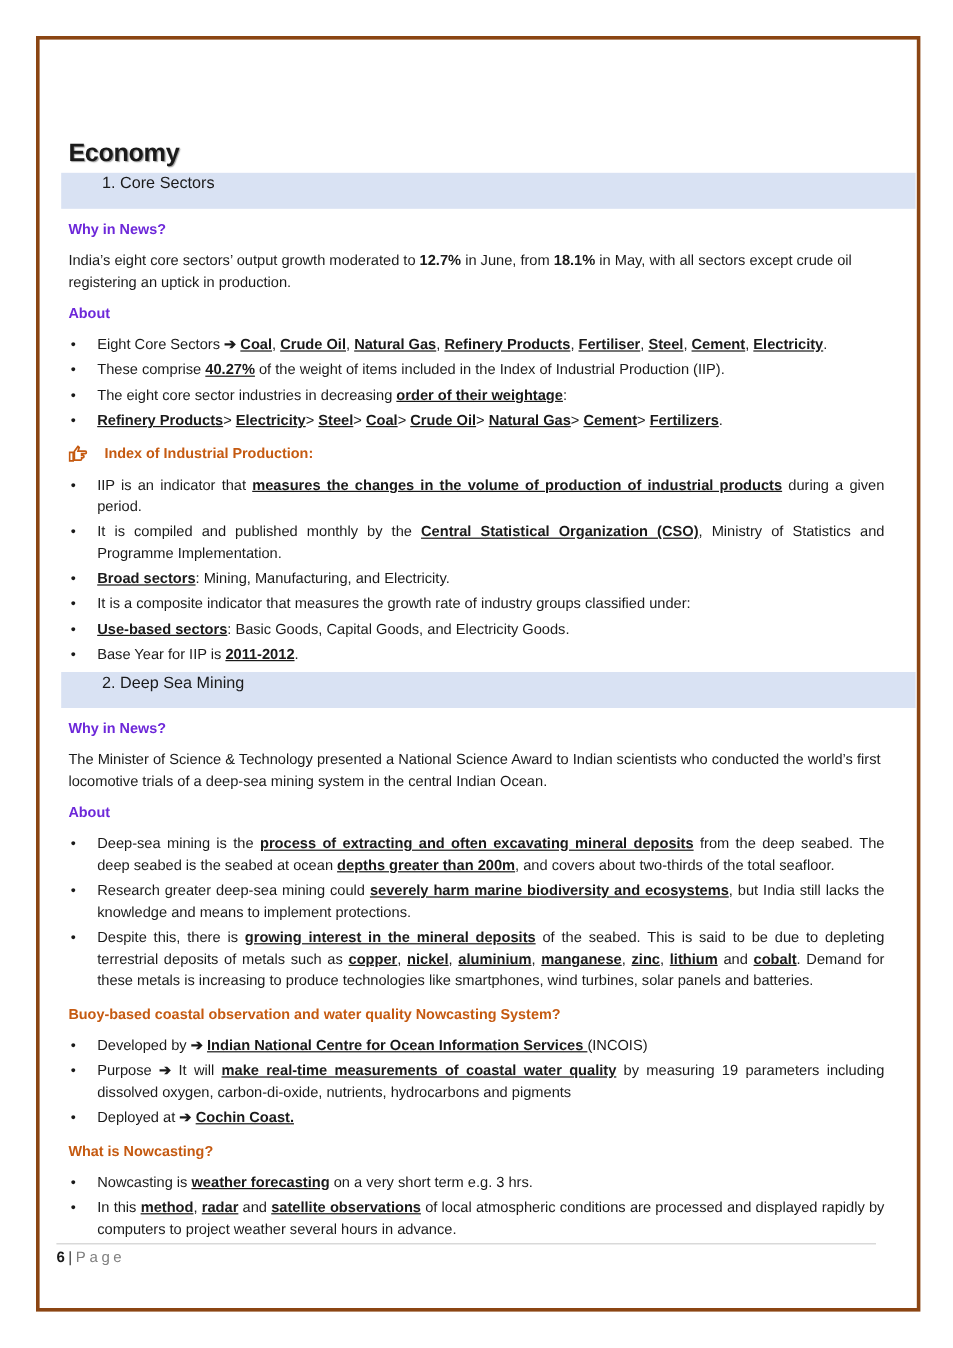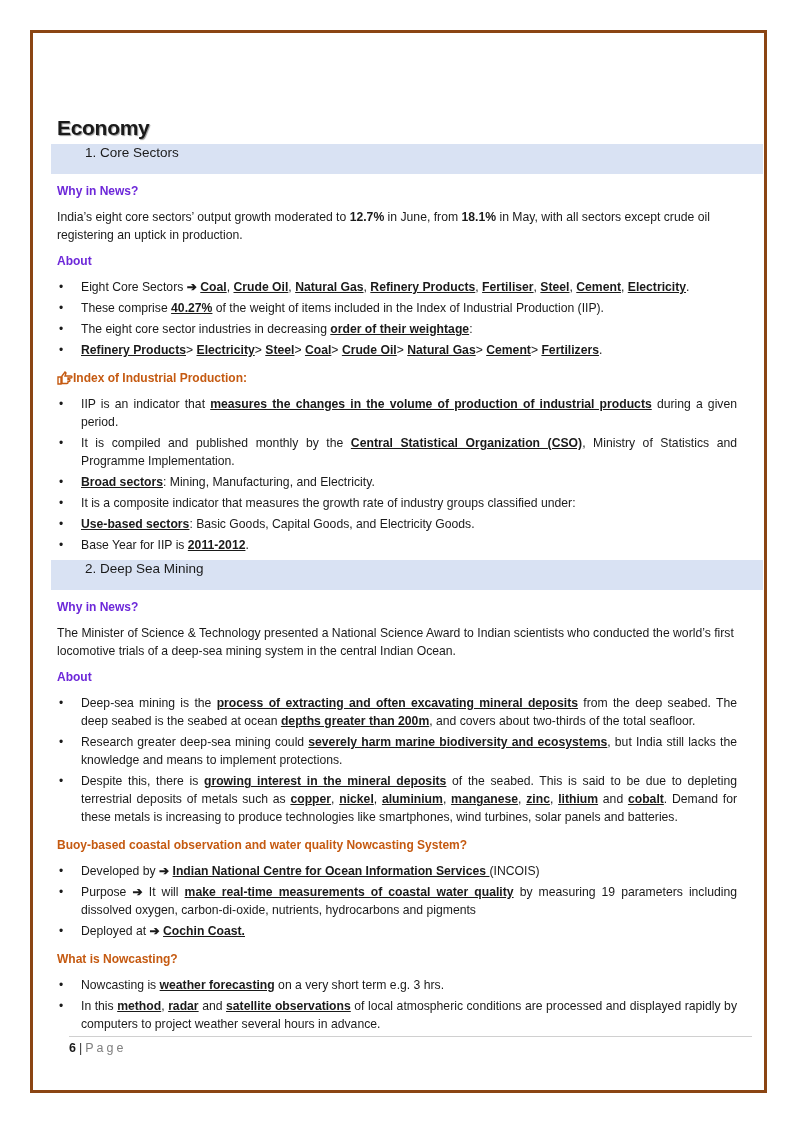--- a/index.html
+++ b/index.html
@@ -2,28 +2,28 @@
 <html><head>
 <meta charset="utf-8">
 <style>
   html, body { margin: 0; padding: 0; background: #ffffff; }
   body { width: 794px; height: 1123px; position: relative; font-family: "Liberation Sans", sans-serif; color: #1a1a1a; }
   .page-border { position: absolute; left: 30px; top: 30px; width: 731px; height: 1057px; border: 3px solid #8b4513; box-sizing: content-box; }
   .content { position: absolute; left: 57px; top: 78px; width: 680px; font-size: 12.2px; line-height: 18px; margin-top: 36px; }
   h1.title { font-family: "Liberation Sans", sans-serif; font-size: 21px; font-weight: bold; margin: 0 0 2px 0; line-height: 28px; text-shadow: 1px 1px 1px #9a9a9a; letter-spacing: -0.3px; }
   .section-bar { background: #d9e2f3; margin-left: -6px; width: 712px; height: 30px; display: flex; align-items: flex-start; padding-left: 34px; box-sizing: border-box; font-size: 13.5px; }
   .sub-blue { color: #6d28d9; font-weight: bold; font-size: 12px; margin: 8px 0 8px 0; }
-  .sub-orange { color: #c55a11; font-weight: bold; font-size: 12px; margin: 10px 0 8px 0; display: flex; align-items: center; gap: 0; }
+  .sub-orange { color: #c55a11; font-weight: bold; font-size: 12px; margin: 10px 0 8px 0; display: flex; align-items: center; gap: 14px; }
   p.para { margin: 0 0 8px 0; }
   ul.bullets { list-style: none; margin: 0 0 6px 0; padding: 0; }
   ul.bullets li { position: relative; padding-left: 24px; margin-bottom: 3px; text-align: justify; }
   ul.bullets li::before { content: "•"; position: absolute; left: 2px; top: 0; font-size: 12px; }
   .u { font-weight: bold; text-decoration: underline; }
   .b { font-weight: bold; }
-  .footer { position: absolute; left: 69px; top: 1036px; width: 683px; border-top: 1px solid #d0d0d0; padding-top: 4px; font-size: 12.5px; }
+  .footer { position: absolute; left: 47px; top: 1036px; width: 683px; border-top: 1px solid #d0d0d0; padding-top: 4px; font-size: 12.5px; }
   .footer .num { font-weight: bold; }
   .footer .sep { color: #333; margin: 0 3px; }
   .footer .pg { color: #7f7f7f; letter-spacing: 3px; }
   .hand-icon { display: inline-block; width: 16px; height: 14px; }
 </style>
 </head>
 <body>
 
 <div class="page-border"></div>
 

